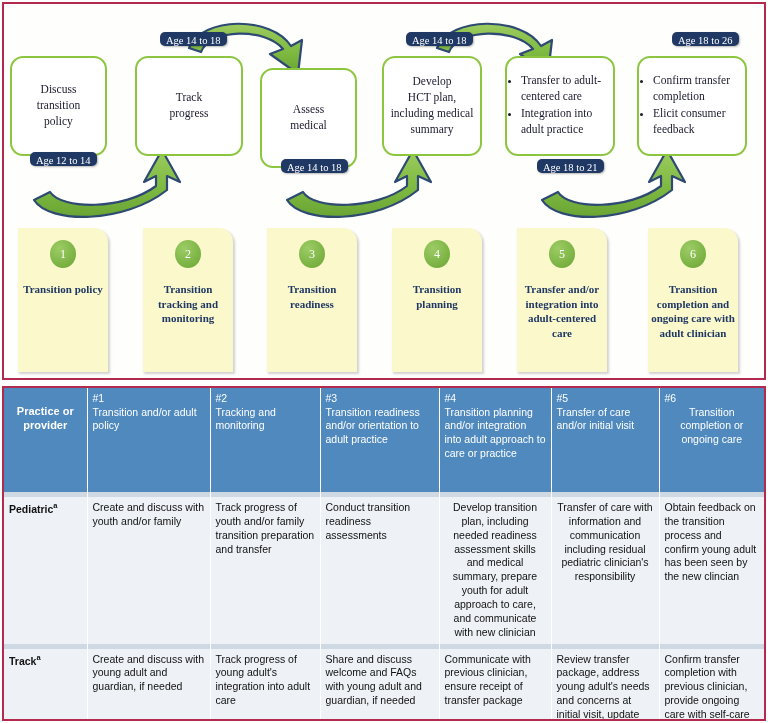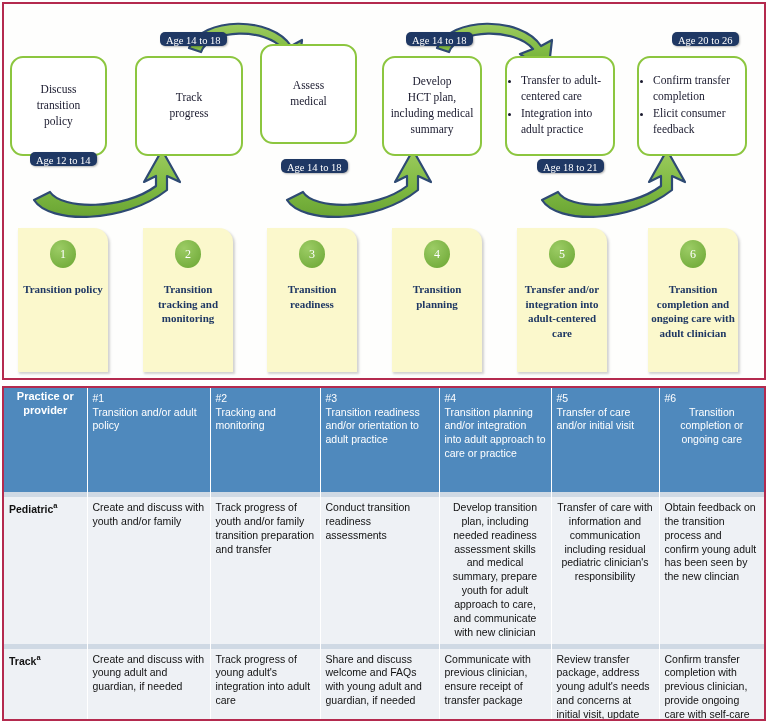--- a/index.html
+++ b/index.html
@@ -138,21 +138,21 @@
     font-size: 10.5px;
     line-height: 1.3;
     text-align: left;
     height: 104px;
   }
   thead th.corner {
     text-align: center;
     font-weight: bold;
     font-size: 11px;
     vertical-align: top;
-    padding-top: 1px;
+    padding-top: 16px;
   }
   thead th.center-col { text-align: center; }
   thead th .hnum { display: block; }
 
   tbody td {
     background: #eef1f5;
     color: #111111;
     font-size: 10.5px;
     line-height: 1.32;
   }
@@ -218,21 +218,21 @@
         </div>
       </div>
 
       <div class="proc-box" style="left:131px; top:52px; width:108px; height:100px;">
         <div>
           <span>Track</span><br>
           <span>progress</span>
         </div>
       </div>
 
-      <div class="proc-box" style="left:256px; top:40px; width:97px; height:100px;">
+      <div class="proc-box" style="left:256px; top:64px; width:97px; height:100px;">
         <div>
           <span>Assess</span><br>
           <span>medical</span>
         </div>
       </div>
 
       <div class="proc-box" style="left:378px; top:52px; width:100px; height:100px;">
         <div>
           <span>Develop</span><br>
           <span>HCT plan,</span><br>
@@ -253,21 +253,21 @@
           <li>Confirm transfer completion</li>
           <li>Elicit consumer feedback</li>
         </ul>
       </div>
 
       <div class="age-chip" style="left:26px; top:148px;">Age 12 to 14</div>
       <div class="age-chip" style="left:156px; top:28px;">Age 14 to 18</div>
       <div class="age-chip" style="left:277px; top:155px;">Age 14 to 18</div>
       <div class="age-chip" style="left:402px; top:28px;">Age 14 to 18</div>
       <div class="age-chip" style="left:533px; top:155px;">Age 18 to 21</div>
-      <div class="age-chip" style="left:668px; top:28px;">Age 20 to 26</div>
+      <div class="age-chip" style="left:668px; top:28px;">Age 18 to 26</div>
 
       <div class="tag" style="left:14px; top:224px; width:90px; height:144px;">
         <div class="tag-num">1</div>
         <div class="tag-label">Transition policy</div>
       </div>
 
       <div class="tag" style="left:139px; top:224px; width:90px; height:144px;">
         <div class="tag-num">2</div>
         <div class="tag-label">Transition tracking and monitoring</div>
       </div>

